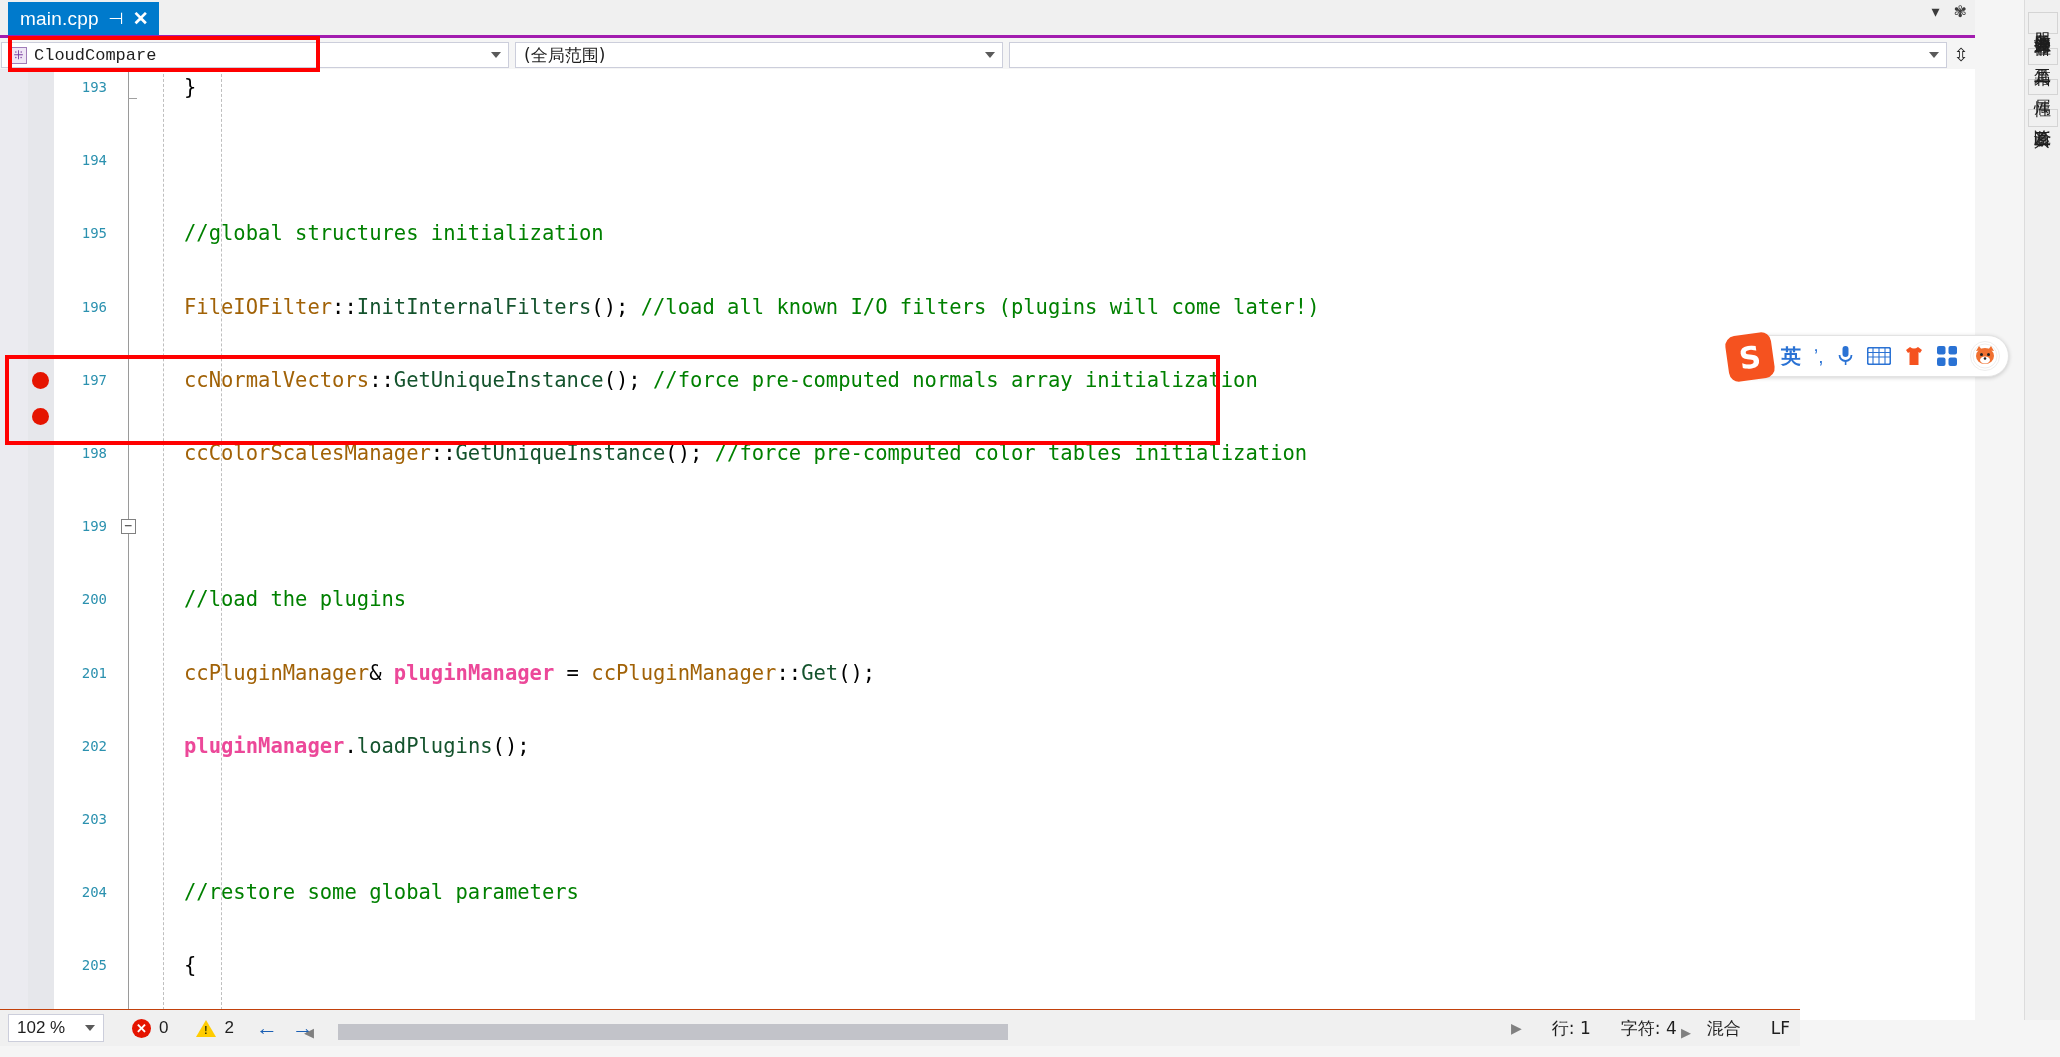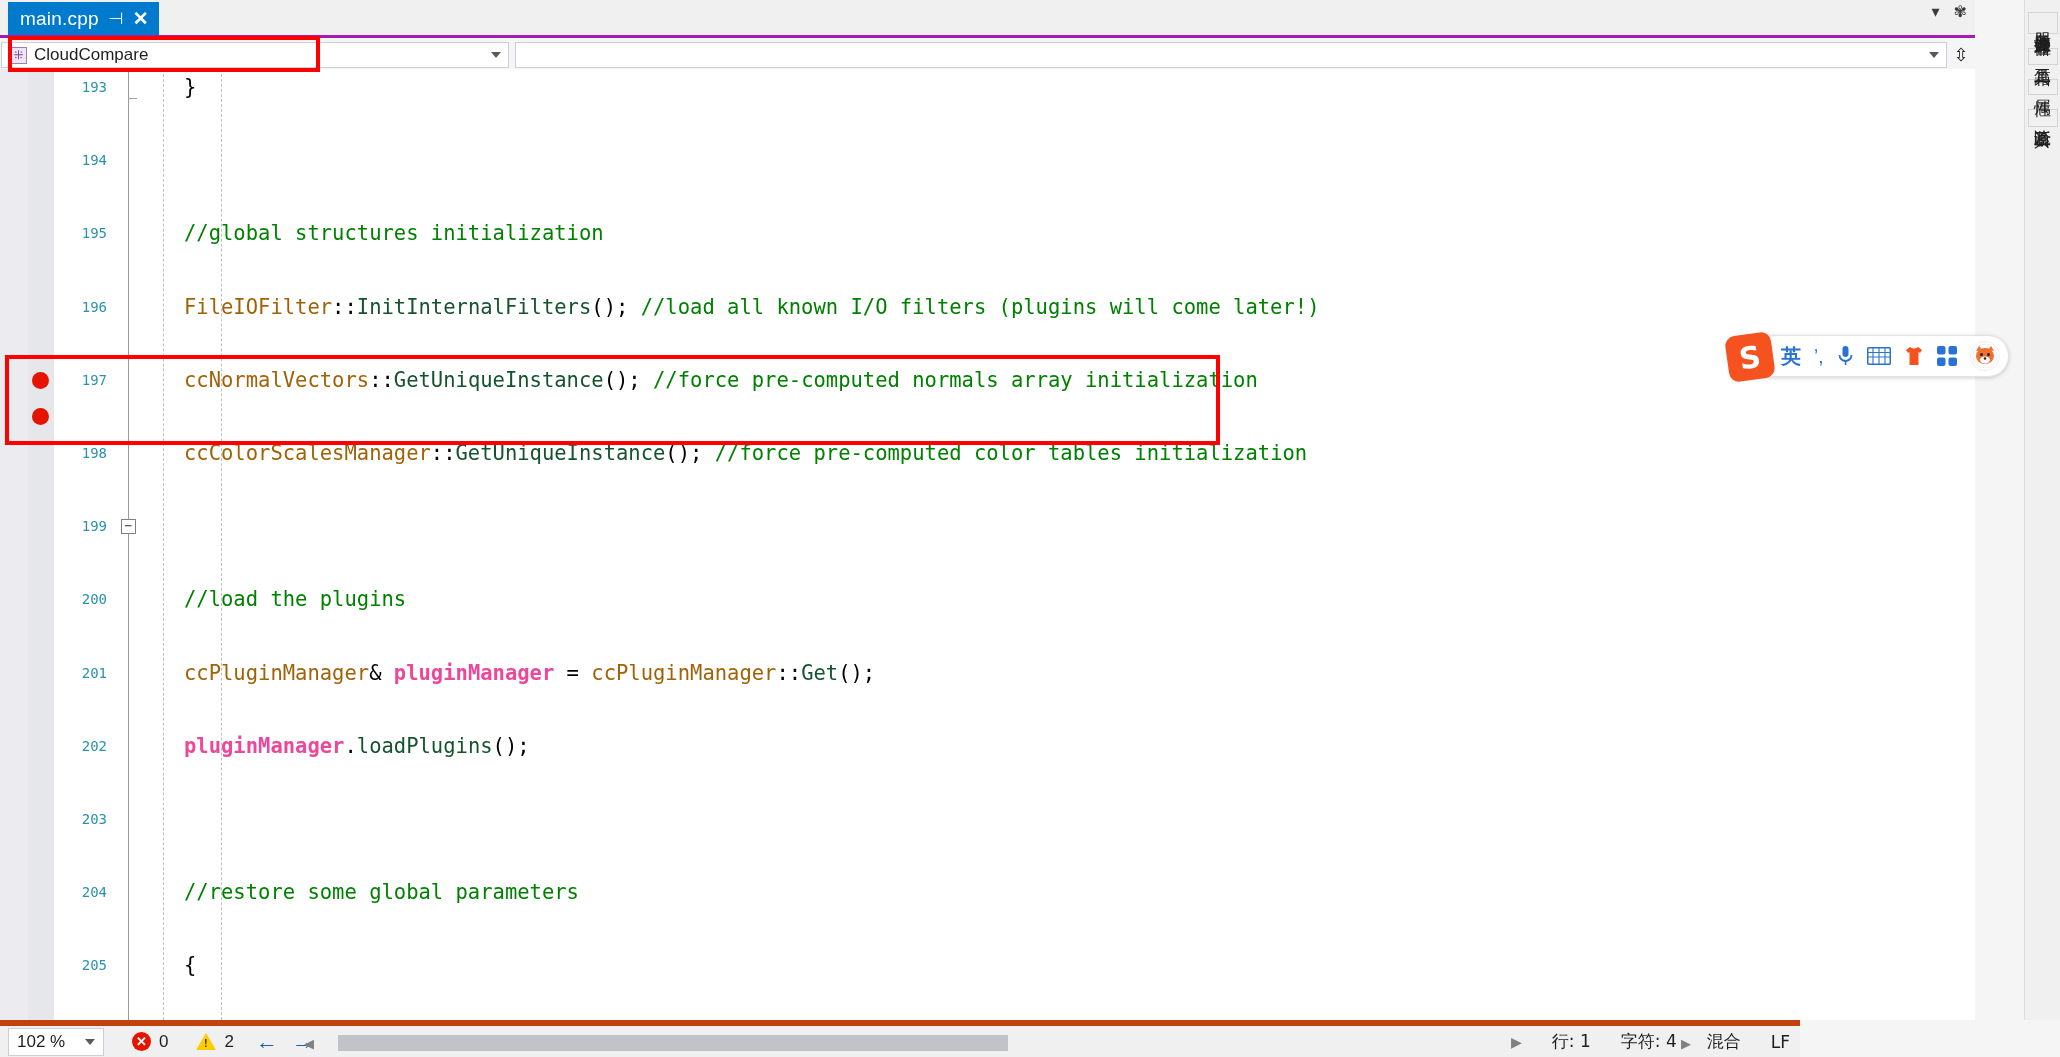--- a/index.html
+++ b/index.html
@@ -77,21 +77,21 @@
   }
   .combo-icon {
     width: 17px; height: 17px;
     border: 1px solid #a07cb8;
     background: #efe6f5;
     display:inline-flex; align-items:center; justify-content:center;
     margin-right: 7px;
     color: #7b3fa0; font-size: 12px; line-height: 1;
     flex: 0 0 auto;
   }
-  .combo-text { white-space: nowrap; overflow: hidden; }
+  .combo-text { white-space: nowrap; overflow: hidden; font-family: Liberation Mono, monospace; }
   .navbar-endbtn {
     width: 28px;
     display:flex; align-items:center; justify-content:center;
     color: #1e1e1e; font-size: 18px;
   }
 
   
   .editor {
     position: absolute; left: 0; top: 69px;
     width: 1975px; height: 951px;
@@ -277,24 +277,24 @@
   .sg-shirt { color: #f5521f; font-size: 20px; }
   .sg-fox {
     width: 30px; height: 30px; border-radius: 50%;
     background: #ffffff; border: 1px solid #eee;
     display:flex;align-items:center;justify-content:center;
     font-size: 18px;
   }
 
   
   .statusbar {
-    position: absolute; left: 0; bottom: 0;
+    position: absolute; left: 0; bottom: 11px;
     width: 1800px; height: 37px;
     background: #f0f0f0;
-    border-top: 6px solid #c2410c;
+    border-top: 1px solid #c2410c;
     display: flex; align-items: center;
     font-size: 17px; color: #1e1e1e;
   }
   .zoom-combo {
     width: 96px; height: 28px; margin-left: 8px;
     background: #ffffff; border: 1px solid #cccedb;
     display:flex; align-items:center; position: relative;
     padding-left: 8px; font-size: 17px;
   }
   .zoom-combo .caret2 {
@@ -353,20 +353,24 @@
     <div class="tabstrip-right">
       <span class="tsr-icon">▾</span>
       <span class="tsr-icon">✾</span>
     </div>
   </div>
 
   <div class="navbar">
     <div class="combo c1">
       <span class="combo-icon">⁜</span>
       <span class="combo-text">CloudCompare</span>
+      <span class="caret"></span>
+    </div>
+    <div class="combo c2">
+      <span class="combo-text" style="font-family:'DejaVu Sans',sans-serif;">(全局范围)</span>
       <span class="caret"></span>
     </div>
     <div class="combo c3">
       <span class="combo-text"></span>
       <span class="caret"></span>
     </div>
     <div class="navbar-endbtn">⇳</div>
   </div>
 
   <div class="editor">

